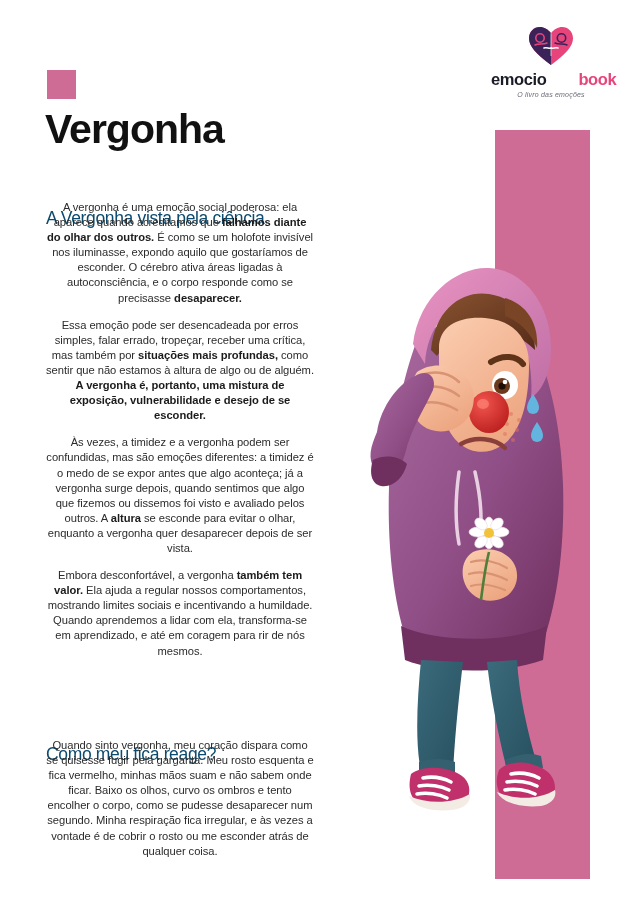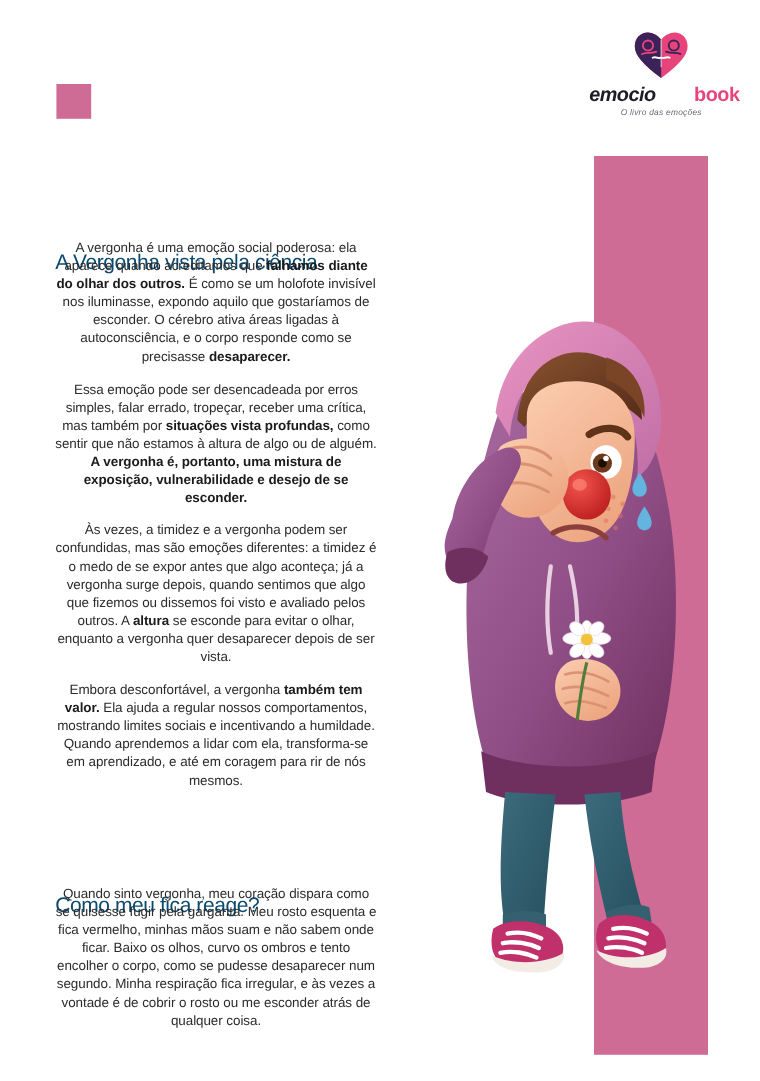--- a/index.html
+++ b/index.html
@@ -44,21 +44,21 @@
     margin: 0 auto 5px auto;
     display: block;
   }
   .logo-wordmark {
     font-size: 16.5px;
     font-weight: bold;
     letter-spacing: -0.4px;
     line-height: 1;
     white-space: nowrap;
   }
-  .logo-word-a { color: #1c1c28; font-style: italic; }
+  .logo-word-a { color: #1c1c28; }
   .logo-word-b { color: #e8447c; padding-left: 32px; }
   .logo-tagline {
     margin-top: 3px;
     font-size: 7px;
     color: #6a6a78;
     font-style: italic;
     letter-spacing: 0.2px;
   }
 
   
@@ -154,26 +154,27 @@
       <path d="M23 7.2 L23 30" stroke="#ffffff" stroke-width="1.2" opacity="0.55"></path>
     </svg>
     <div class="logo-wordmark">
       <span class="logo-word-a">emocio</span><span class="logo-word-b">book</span>
     </div>
     <div class="logo-tagline">O livro das emoções</div>
   </div>
 
   <div class="accent-square"></div>
 
+  <h1 class="page-title">Vergonha</h1>
 
   <h2 class="section-heading heading-science">A Vergonha vista pela ciência</h2>
 
   <div class="copy-col copy-science">
     <p>A vergonha é uma emoção social poderosa: ela aparece quando acreditamos que <b>falha­mos diante do olhar dos outros.</b> É como se um holofote invisível nos iluminasse, expondo aquilo que gostaríamos de esconder. O cérebro ativa áreas ligadas à autoconsciência, e o corpo responde como se precisasse <b>desapare­cer.</b></p>
-    <p>Essa emoção pode ser desencadeada por erros simples, falar errado, tropeçar, receber uma crítica, mas também por <b>situações vista profundas,</b> como sentir que não estamos à altura de algo ou de alguém. <b>A vergonha é, portanto, uma mistura de exposição, vulnera­bilidade e desejo de se esconder.</b></p>
+    <p>Essa emoção pode ser desencadeada por erros simples, falar errado, tropeçar, receber uma crítica, mas também por <b>situações mais profundas,</b> como sentir que não estamos à altura de algo ou de alguém. <b>A vergonha é, portanto, uma mistura de exposição, vulnera­bilidade e desejo de se esconder.</b></p>
     <p>Às vezes, a timidez e a vergonha podem ser confundidas, mas são emoções diferentes: a timidez é o medo de se expor antes que algo aconteça; já a vergonha surge depois, quando sentimos que algo que fizemos ou dissemos foi visto e avaliado pelos outros. A <b>altura</b> se esconde para evitar o olhar, enquanto a vergonha quer desaparecer depois de ser vista.</p>
     <p>Embora desconfortável, a vergonha <b>também tem valor.</b> Ela ajuda a regular nossos compor­tamentos, mostrando limites sociais e incenti­vando a humildade. Quando aprendemos a lidar com ela, transforma-se em aprendizado, e até em coragem para rir de nós mesmos.</p>
   </div>
 
   <h2 class="section-heading heading-body">Como meu fica reage?</h2>
 
   <div class="copy-col copy-body">
     <p>Quando sinto vergonha, meu coração dispara como se quisesse fugir pela garganta. Meu rosto esquenta e fica vermelho, minhas mãos suam e não sabem onde ficar. Baixo os olhos, curvo os ombros e tento encolher o corpo, como se pudesse desaparecer num segundo. Minha respiração fica irregular, e às vezes a vontade é de cobrir o rosto ou me esconder atrás de qualquer coisa.</p>
   </div>
 

